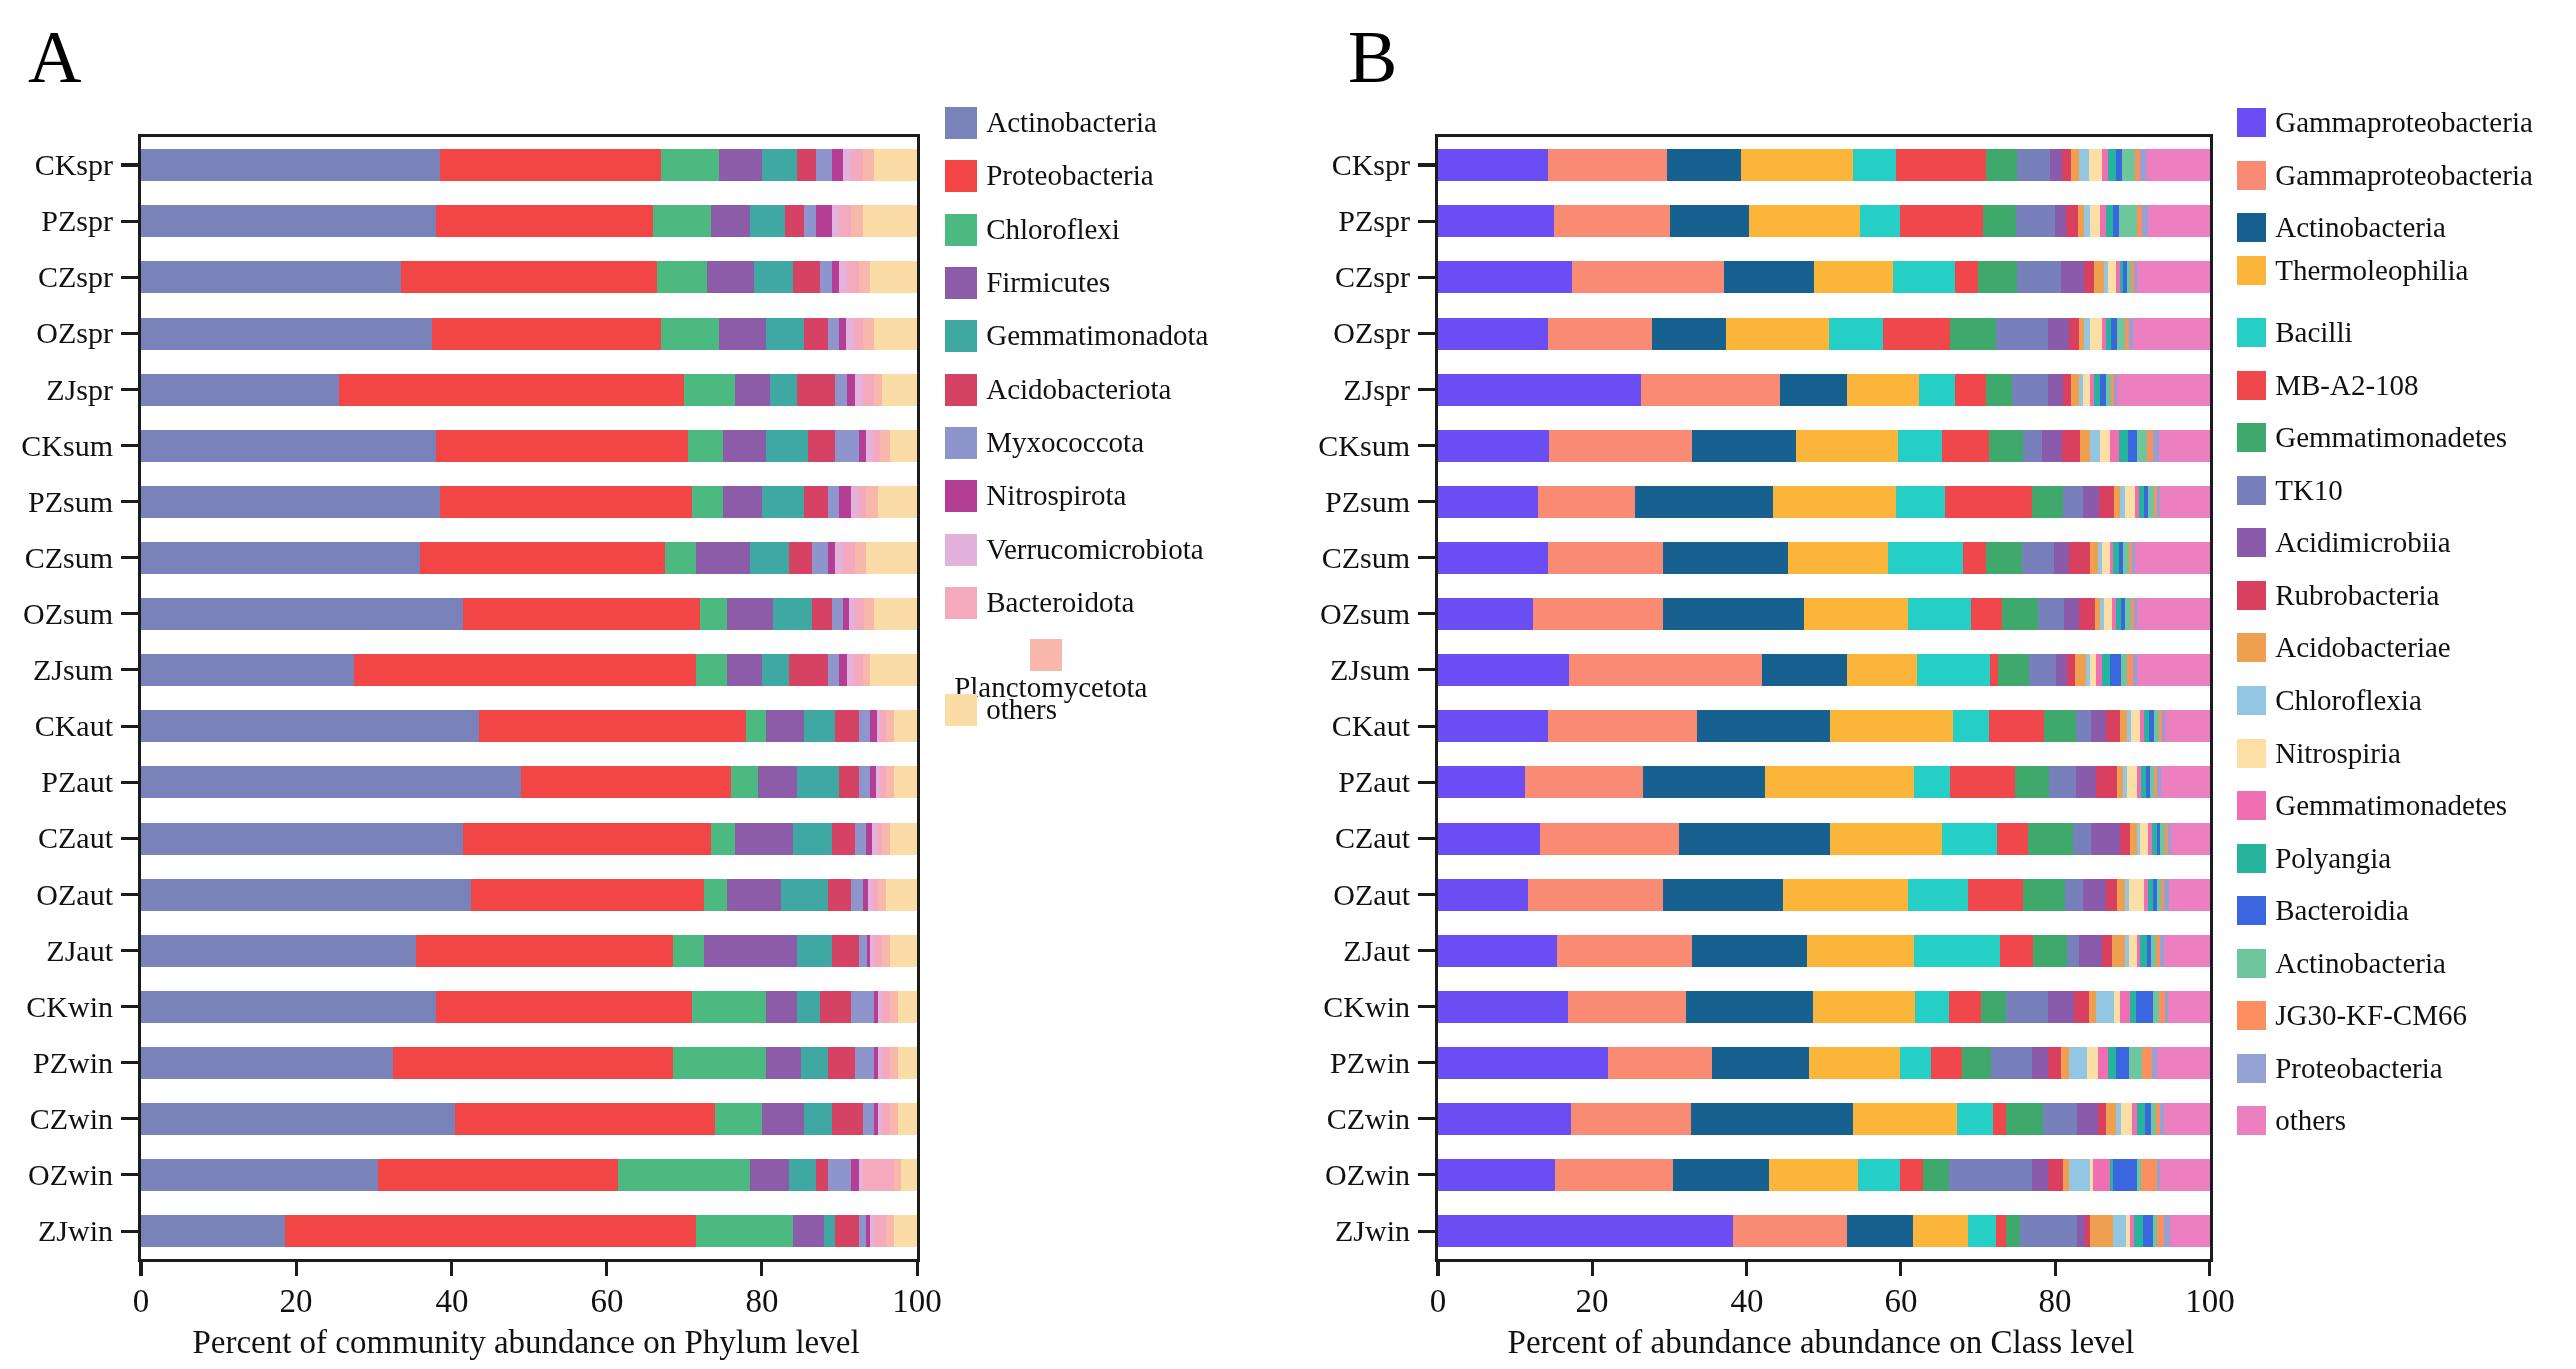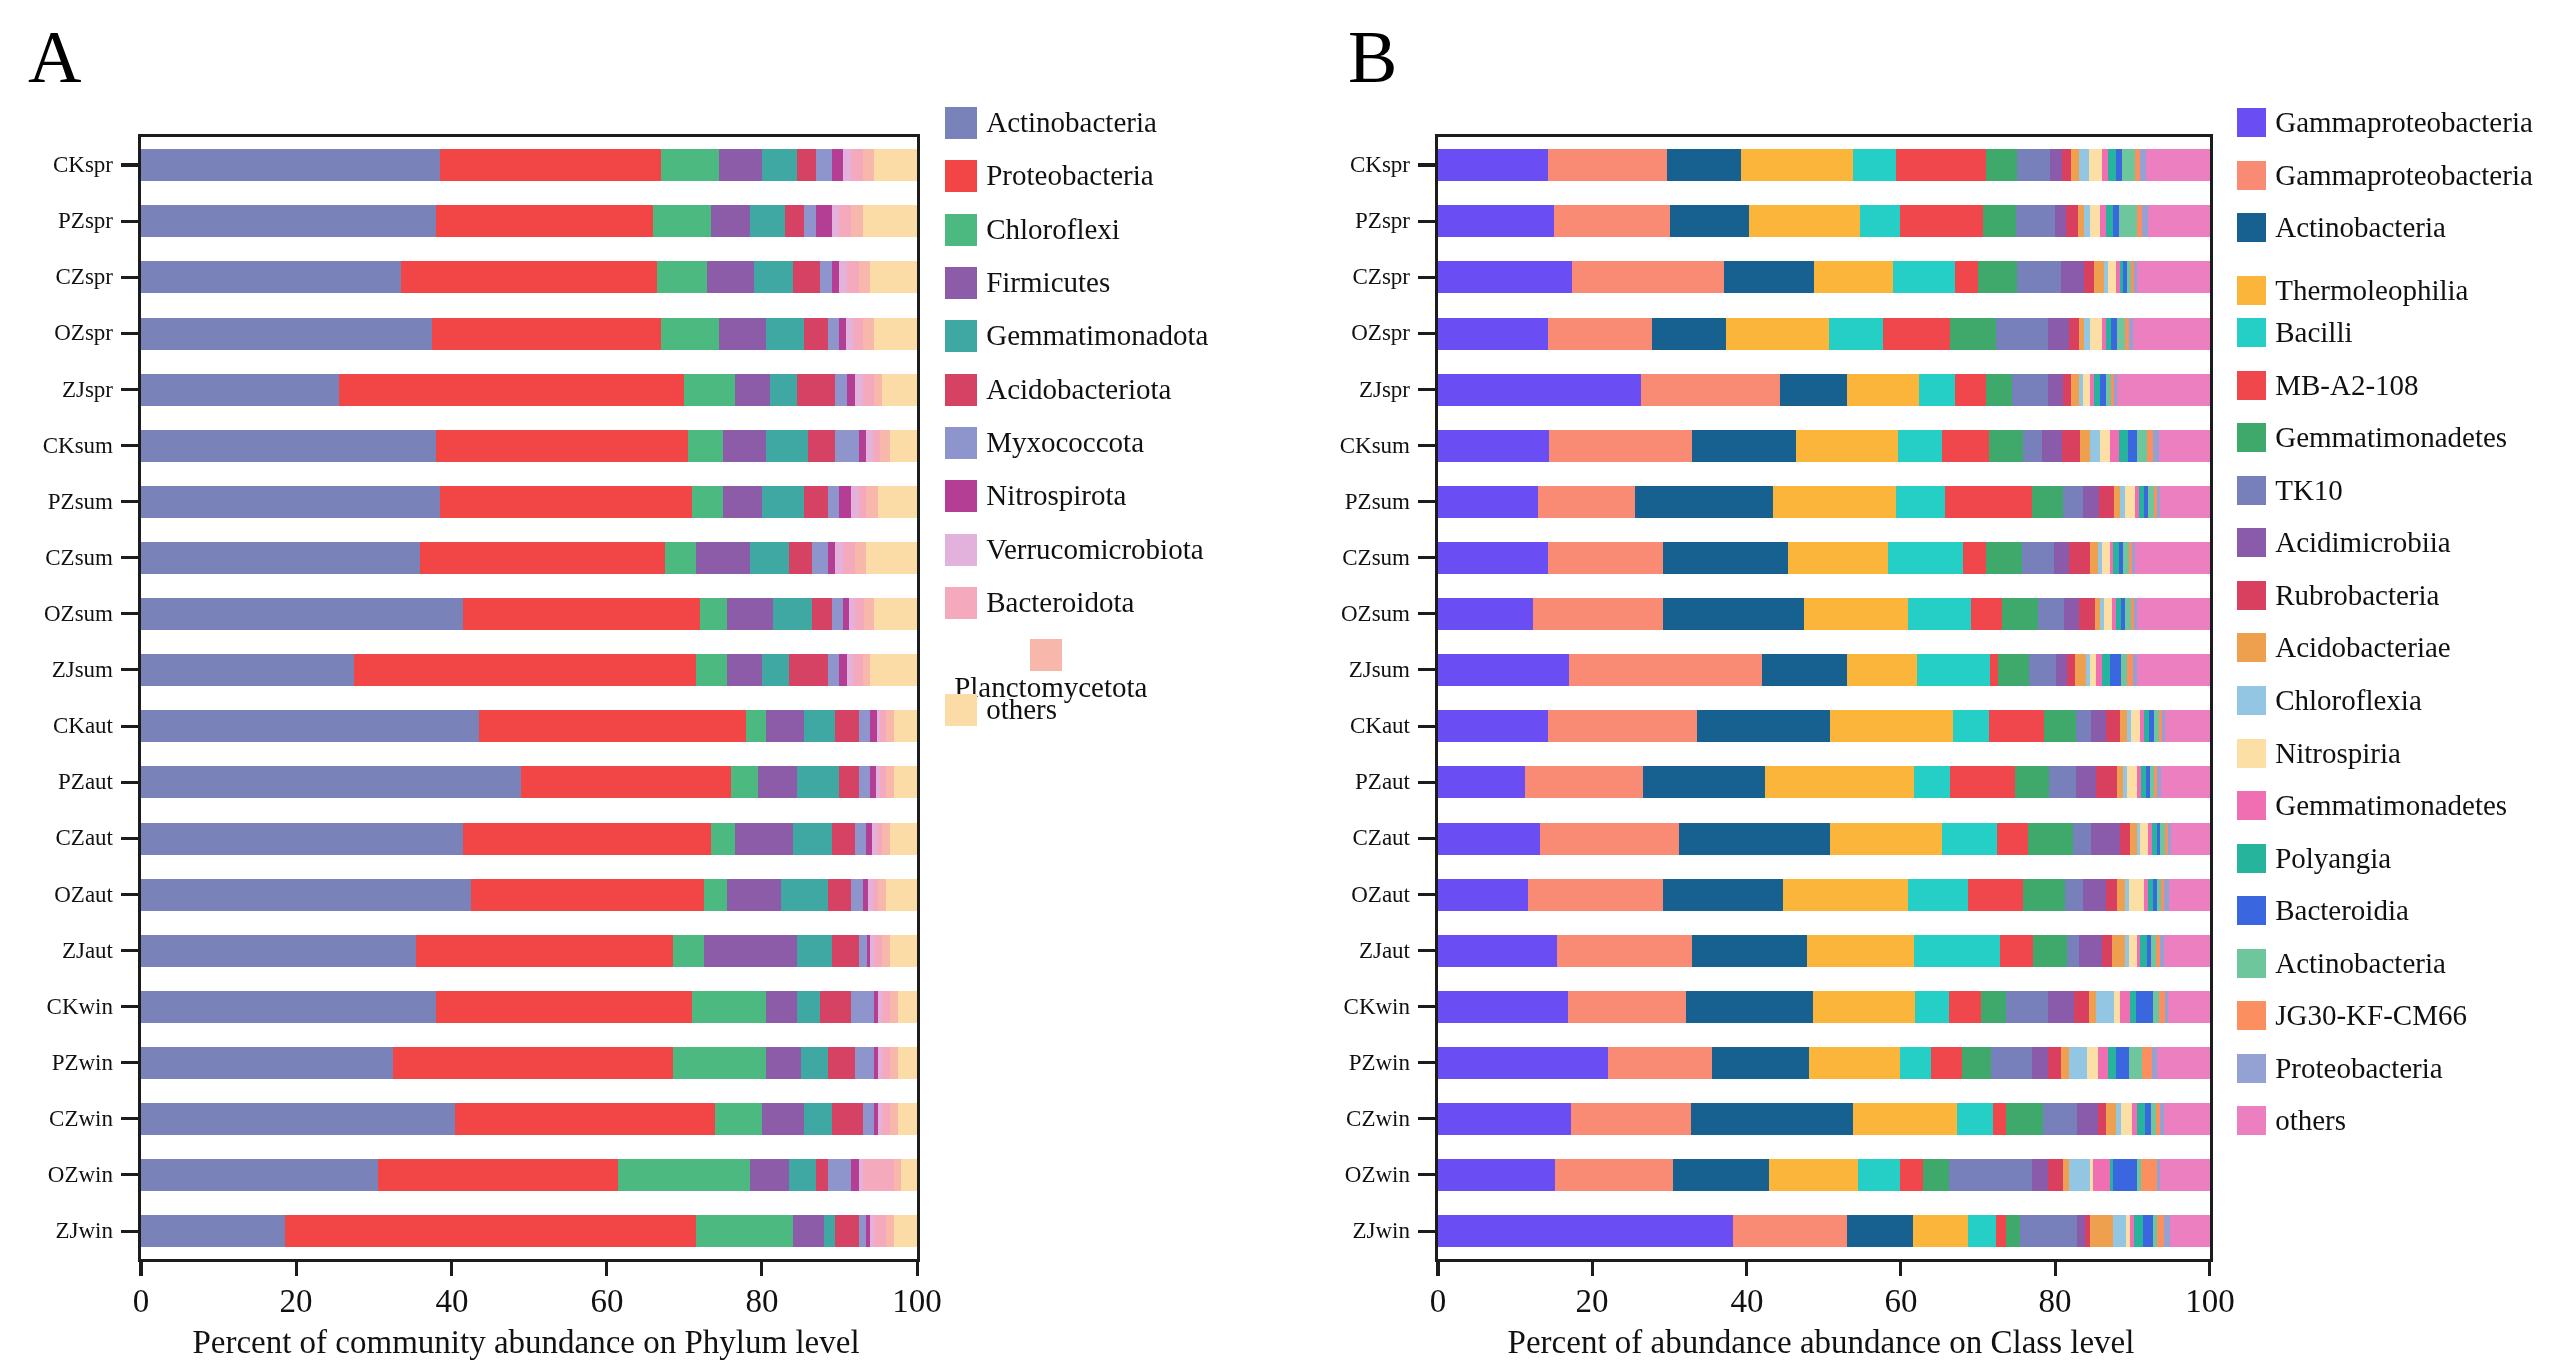--- a/index.html
+++ b/index.html
@@ -3,21 +3,21 @@
 <meta charset="utf-8">
 <style>
   html,body{margin:0;padding:0;background:#ffffff;}
   #canvas{position:relative;width:2576px;height:1370px;background:#ffffff;
           font-family:"Liberation Serif", serif;color:#111;}
   .panel-title{position:absolute;font-size:74px;line-height:1;color:#000;}
   .plot{position:absolute;border:3.3px solid #1c1c1c;background:#ffffff;}
   .bar-row{position:absolute;left:0;display:flex;width:100%;}
   .bar-seg{height:100%;}
   .y-tick{position:absolute;background:#1c1c1c;width:17px;height:3.3px;}
-  .y-label{position:absolute;font-size:23px;white-space:nowrap;transform:translate(-100%,-50%);}
+  .y-label{position:absolute;font-size:30px;white-space:nowrap;transform:translate(-100%,-50%);}
   .x-tick{position:absolute;background:#1c1c1c;width:3.3px;height:17px;top:100%;}
   .x-tick-label{position:absolute;font-size:33px;transform:translate(-50%,0);}
   .x-axis-title{position:absolute;font-size:33px;white-space:nowrap;transform:translateX(-50%);}
   .legend{position:absolute;}
   .legend-item{position:absolute;display:flex;align-items:center;}
   .legend-swatch{display:inline-block;flex:0 0 auto;}
   .legend-label{font-size:29px;margin-left:9.2px;white-space:nowrap;}
 </style>
 </head>
 <body>
@@ -916,21 +916,21 @@
           <span class="legend-label">Gammaproteobacteria</span>
         </div>
         <div class="legend-item" style="top: 53px; left: 0px;">
           <span class="legend-swatch" style="width: 29px; height: 29px; background: rgb(249, 139, 117);"></span>
           <span class="legend-label">Gammaproteobacteria</span>
         </div>
         <div class="legend-item" style="top: 105px; left: 0px;">
           <span class="legend-swatch" style="width: 29px; height: 29px; background: rgb(22, 97, 143);"></span>
           <span class="legend-label">Actinobacteria</span>
         </div>
-        <div class="legend-item" style="top: 168px; left: 0px;">
+        <div class="legend-item" style="top: 148px; left: 0px;">
           <span class="legend-swatch" style="width: 29px; height: 29px; background: rgb(251, 181, 58);"></span>
           <span class="legend-label">Thermoleophilia</span>
         </div>
         <div class="legend-item" style="top: 210px; left: 0px;">
           <span class="legend-swatch" style="width: 29px; height: 29px; background: rgb(37, 207, 197);"></span>
           <span class="legend-label">Bacilli</span>
         </div>
         <div class="legend-item" style="top: 263px; left: 0px;">
           <span class="legend-swatch" style="width: 29px; height: 29px; background: rgb(239, 71, 76);"></span>
           <span class="legend-label">MB-A2-108</span>

